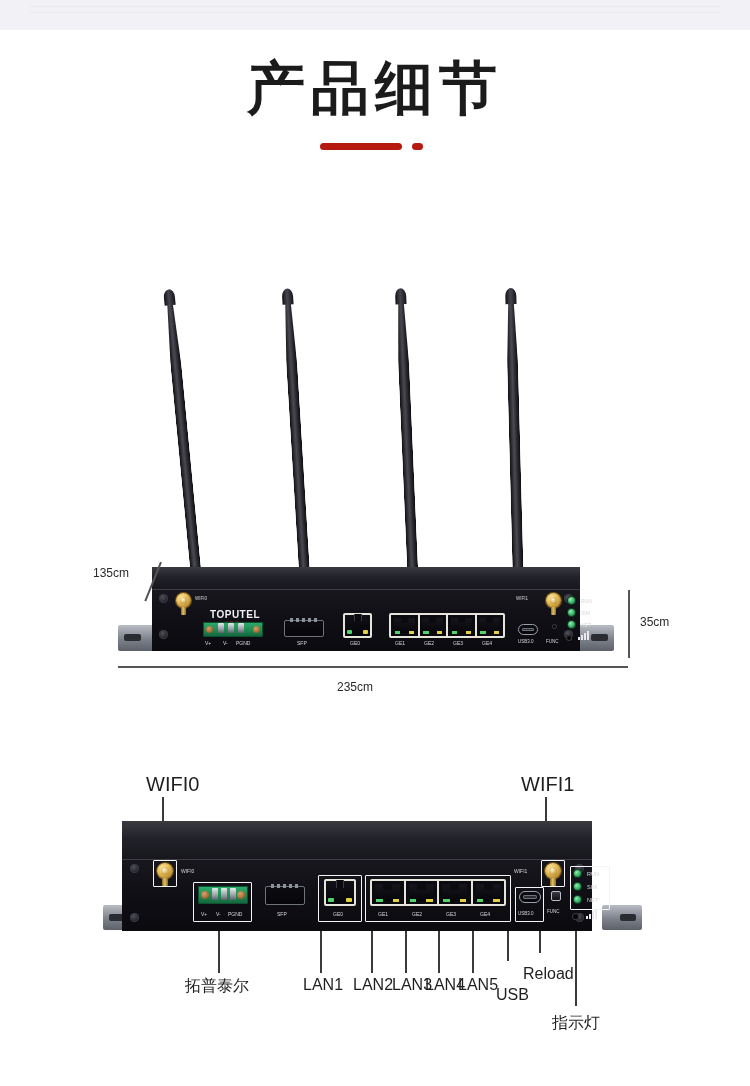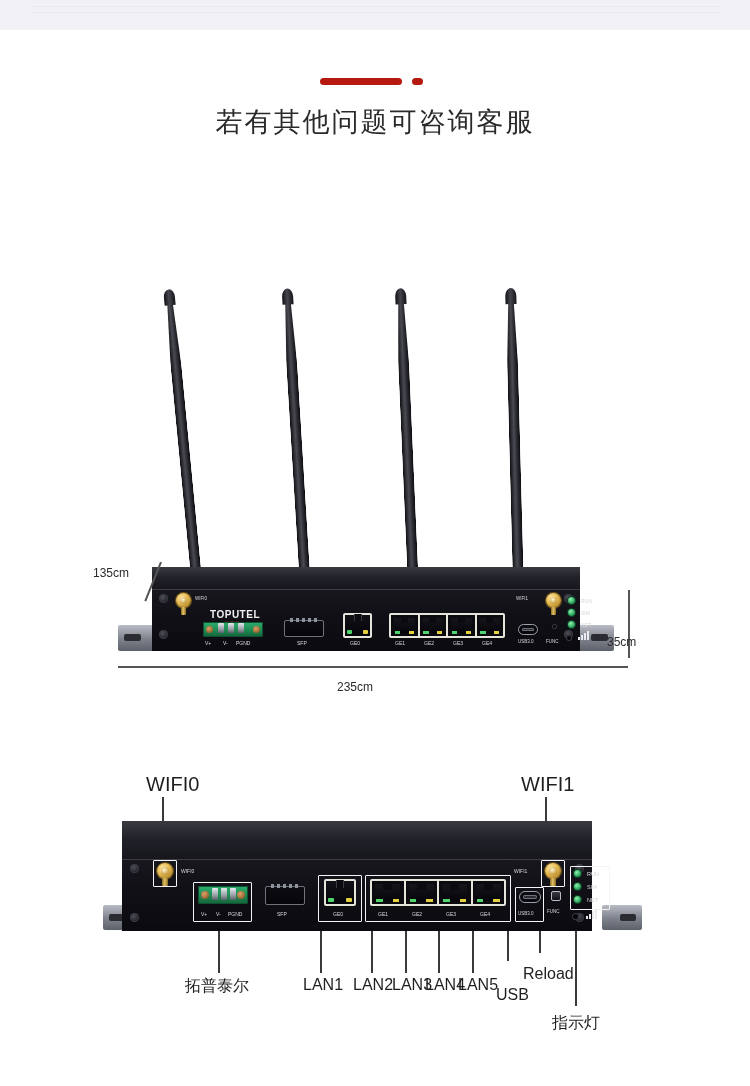--- a/index.html
+++ b/index.html
@@ -181,25 +181,25 @@
 </style>
 </head>
 <body>
 
 <div class="top-strip">
   <div class="ln" style="top:6px"></div>
   <div class="ln" style="top:12px"></div>
 </div>
 
 <div class="header">
+  <div class="title">产品细节</div>
   <div class="divider">
     <span class="bar"></span>
     <span class="dot"></span>
   </div>
-  <div class="subtitle">若有其他问题可咨询客服</div>
 </div>
 
 <div class="stage" style="left:0;top:240px;width:750px;height:480px;">
 
   <div class="ant" style="left:192px;bottom:131px;width:11px;height:300px;transform:rotate(-5.5deg);">
       <i></i>
       <span class="tip"></span>
     </div>
   <div class="ant" style="left:300px;bottom:131px;width:11px;height:300px;transform:rotate(-3.5deg);">
       <i></i>
@@ -321,21 +321,21 @@
         <span style="height:5px"></span>
         <span style="height:7px"></span>
         <span style="height:9px"></span>
     </div>
   </div>
 
   <div class="dimtext" style="left:93px;top:326px;">135cm</div>
   <div class="dimline" style="left:160px;top:322px;width:1.5px;height:42px;transform:rotate(22deg);transform-origin:top center;"></div>
 
   <div class="dimline" style="left:628px;top:350px;width:1.5px;height:68px;"></div>
-  <div class="dimtext" style="left:607px;top:375px;margin-top:20px;">35cm</div>
+  <div class="dimtext" style="left:640px;top:375px;">35cm</div>
 
   <div class="dimline" style="left:118px;top:426px;width:510px;height:1.5px;"></div>
   <div class="dimtext" style="left:337px;top:440px;">235cm</div>
 </div>
 
 <div class="stage" style="left:0;top:765px;width:750px;height:300px;">
 
   <div class="calltext big" style="left:146px;top:8px;">WIFI0</div>
   <div class="leader" style="left:162px;top:32px;width:1.5px;height:63px;"></div>
 

